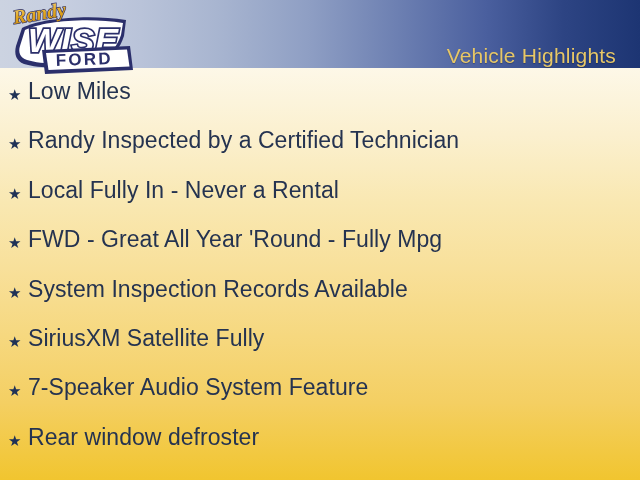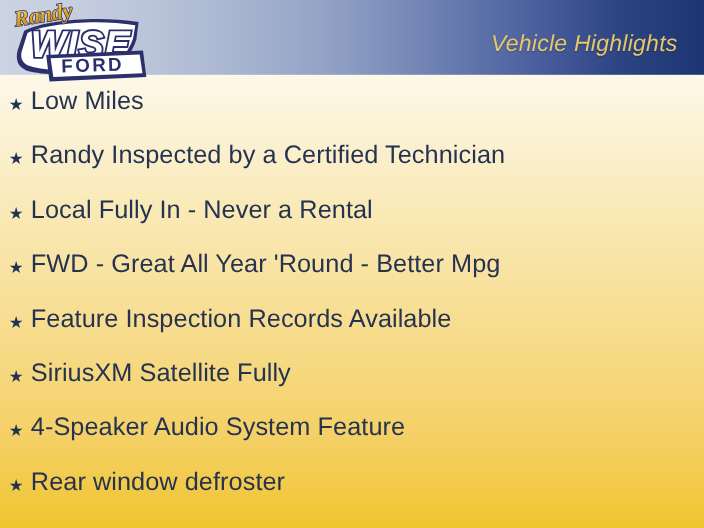--- a/index.html
+++ b/index.html
@@ -45,27 +45,26 @@
       #8f9fc4 48%,
       #6d80b2 62%,
       #4a5f9e 76%,
       #2d4483 88%,
       #1d3573 100%);
     text-align: right;
   }
   .header-title {
     position: absolute;
     right: 24px;
-    top: 28px;
+    top: 44px;
     font-size: 21px;
     letter-spacing: 0.2px;
     color: #e7c767;
     text-shadow: 0 1px 1px rgba(0,0,0,0.25);
     white-space: nowrap;
-    font-style: italic;
   }
 
   
   .logo {
     position: absolute;
     left: 4px;
     top: 2px;
     width: 132px;
     height: 76px;
   }
@@ -150,33 +149,33 @@
     <li class="hl-item">
       <span class="hl-star">★</span>
       <span class="hl-text">Randy Inspected by a Certified Technician</span>
     </li>
     <li class="hl-item">
       <span class="hl-star">★</span>
       <span class="hl-text">Local Fully In - Never a Rental</span>
     </li>
     <li class="hl-item">
       <span class="hl-star">★</span>
-      <span class="hl-text">FWD - Great All Year 'Round - Better Mpg</span>
+      <span class="hl-text">FWD - Great All Year 'Round - Fully Mpg</span>
     </li>
     <li class="hl-item">
       <span class="hl-star">★</span>
-      <span class="hl-text">Feature Inspection Records Available</span>
+      <span class="hl-text">System Inspection Records Available</span>
     </li>
     <li class="hl-item">
       <span class="hl-star">★</span>
       <span class="hl-text">SiriusXM Satellite Fully</span>
     </li>
     <li class="hl-item">
       <span class="hl-star">★</span>
-      <span class="hl-text">4-Speaker Audio System Feature</span>
+      <span class="hl-text">7-Speaker Audio System Feature</span>
     </li>
     <li class="hl-item">
       <span class="hl-star">★</span>
       <span class="hl-text">Rear window defroster</span>
     </li>
   </ul>
 
 </div>
 
 </body></html>

